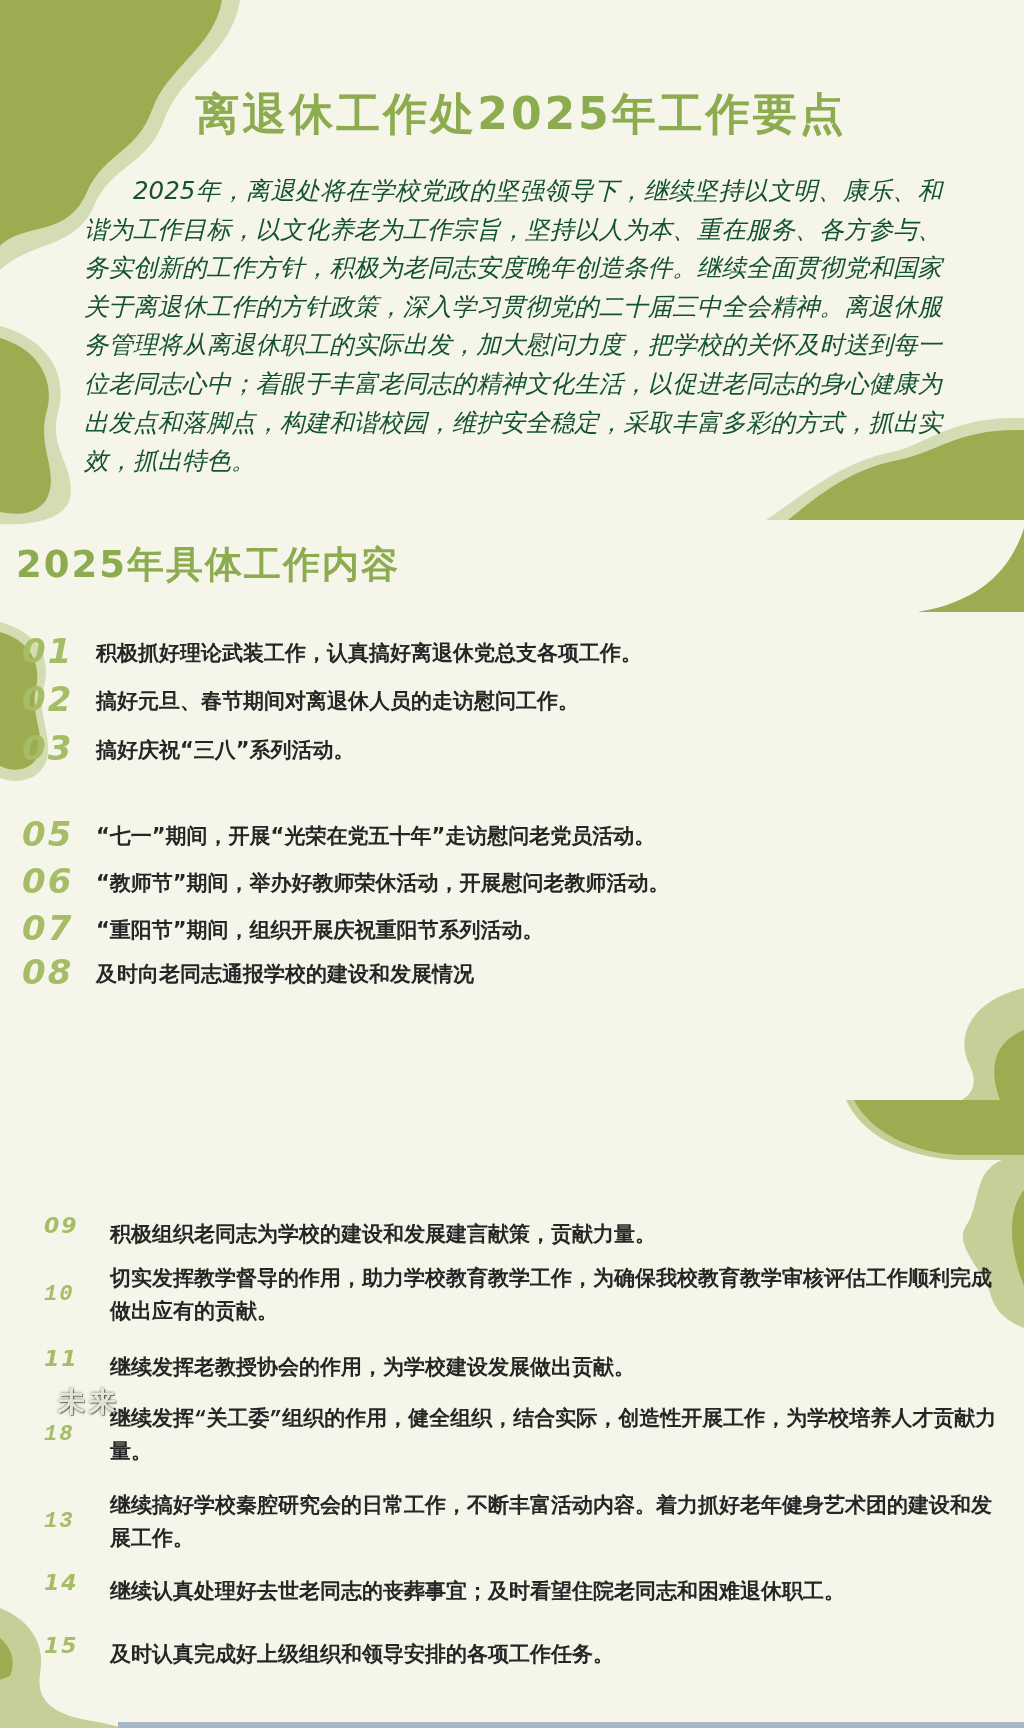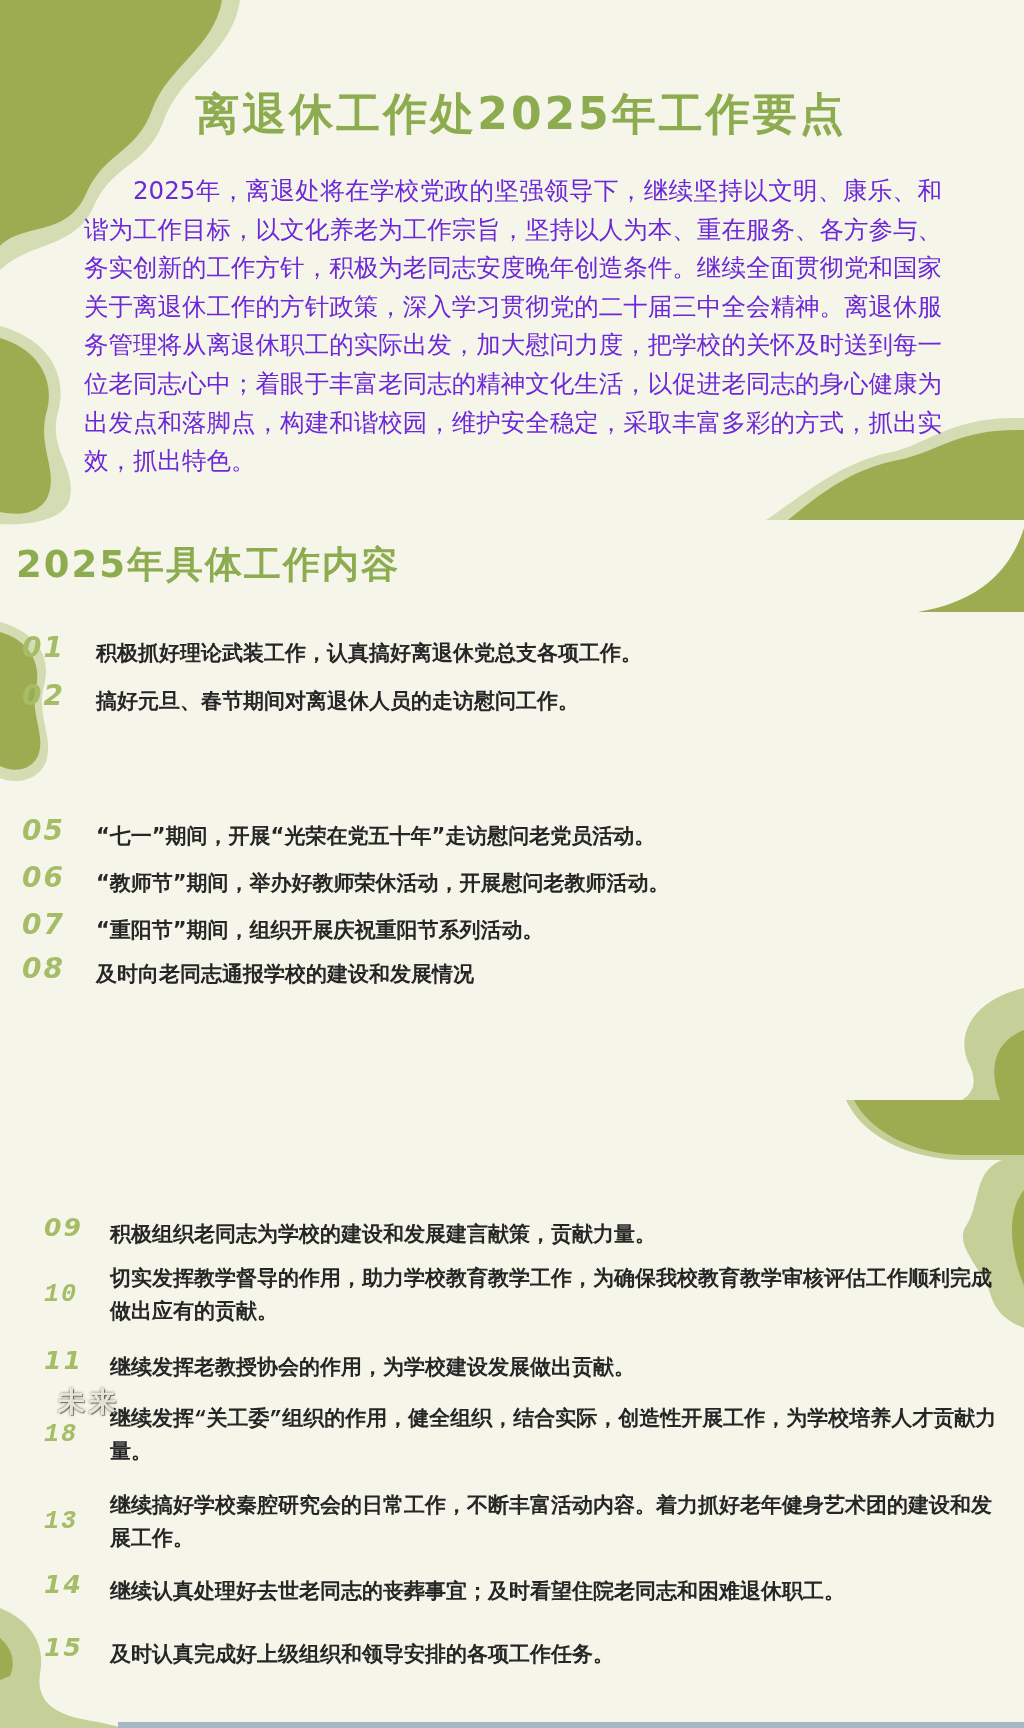--- a/index.html
+++ b/index.html
@@ -15,41 +15,41 @@
   svg.decor{position:absolute;inset:0;pointer-events:none;}
   .title{
     position:absolute;top:76px;left:0;width:100%;
     text-align:center;font-size:44px;font-weight:bold;
     color:#8dab4f;letter-spacing:3px;margin:9px;
   }
   .intro{
     position:absolute;top:172px;left:84px;width:858px;
     font-size:24.5px;line-height:38.6px;
     text-align:justify;text-indent:2em;
-    color:#6d28d9;margin:0;
+    color:#14532d;margin:0;font-style:italic;
   }
   .heading2{
     position:absolute;top:524px;left:0;width:100%;
     text-align:left;font-size:37px;font-weight:bold;
     color:#8dab4f;letter-spacing:2px;margin:16px;
   }
   .item{
     position:absolute;display:flex;align-items:flex-start;
   }
   .item.v2{align-items:center;font-family:Liberation Mono, monospace;}
   .num{
     flex:0 0 auto;
     font-style:italic;font-weight:bold;
     color:#a5bd66;
     margin-right:16px;
     line-height:1;
     letter-spacing:2px;
   }
-  .s2 .num{font-size:28px;width:58px;}
-  .s3 .num{font-size:25px;width:50px;}
+  .s2 .num{font-size:34px;width:58px;}
+  .s3 .num{font-size:22px;width:50px;}
   .txt{
     font-size:21px;font-weight:bold;color:#262626;
     line-height:33px;padding-top:3px;
   }
   .s2{left:22px;width:970px;}
   .s3{left:44px;width:958px;}
   .watermark{
     position:absolute;left:58px;top:1384px;
     font-size:27px;font-weight:bold;
     color:rgba(250,250,240,0.85);
@@ -106,20 +106,24 @@
     <h2 class="heading2">2025年具体工作内容</h2>
 
     <div class="item s2" style="top:634px">
       <span class="num">01</span>
       <span class="txt">积极抓好理论武装工作，认真搞好离退休党总支各项工作。</span>
     </div>
     <div class="item s2" style="top:682px">
       <span class="num">02</span>
       <span class="txt">搞好元旦、春节期间对离退休人员的走访慰问工作。</span>
     </div>
+    <div class="item s2" style="top:731px">
+      <span class="num">03</span>
+      <span class="txt">搞好庆祝“三八”系列活动。</span>
+    </div>
     <div class="item s2" style="top:817px">
       <span class="num">05</span>
       <span class="txt">“七一”期间，开展“光荣在党五十年”走访慰问老党员活动。</span>
     </div>
     <div class="item s2" style="top:864px">
       <span class="num">06</span>
       <span class="txt">“教师节”期间，举办好教师荣休活动，开展慰问老教师活动。</span>
     </div>
     <div class="item s2" style="top:911px">
       <span class="num">07</span>

